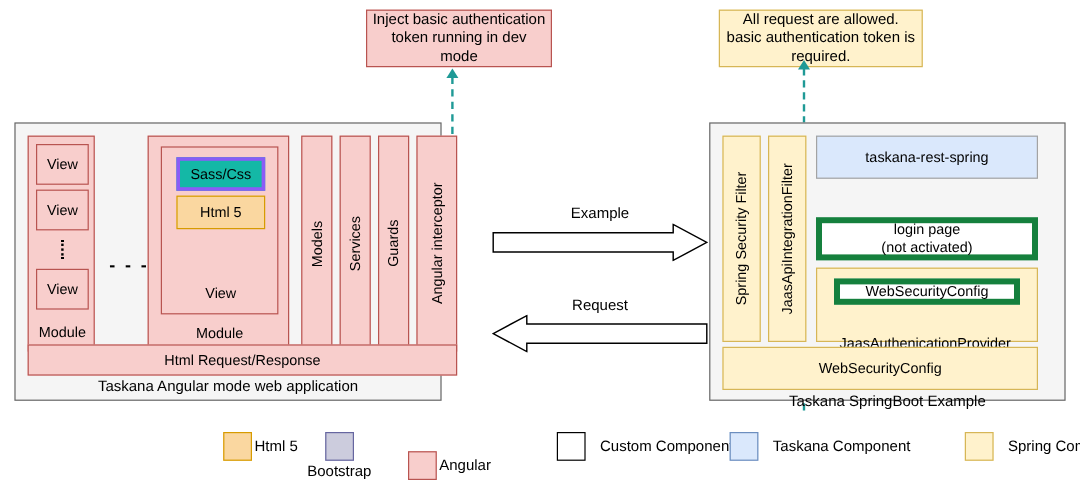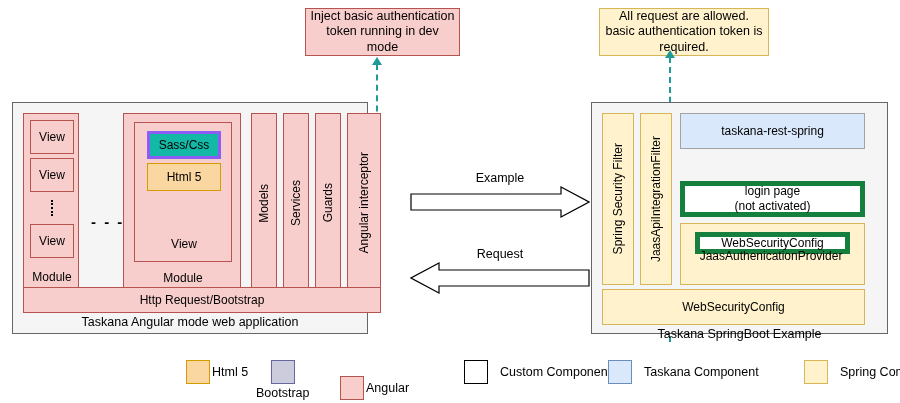--- a/index.html
+++ b/index.html
@@ -200,21 +200,21 @@
     <span class="vert">Services</span>
   </div>
   <div class="abs ang ctr" style="left:302px; top:10px; width:26px; height:180px;">
     <span class="vert">Guards</span>
   </div>
   <div class="abs ang ctr" style="left:334px; top:10px; width:34px; height:180px;">
     <span class="vert">Angular interceptor</span>
   </div>
 
   <div class="abs ang ctr" style="left:10px; top:184px; width:358px; height:26px;">
-    <span>Http Request/Bootstrap</span>
+    <span>Html Request/Response</span>
   </div>
 
   <div class="panel-caption" style="top:212px;">Taskana Angular mode web application</div>
 </div>
 
 <div class="arrow-label" style="left:410px; top:171px; width:180px;">Example</div>
 <svg class="abs" style="left:410px; top:186px;" width="180" height="32" viewBox="0 0 180 32">
   <polygon points="1,8 151,8 151,1 179,16 151,31 151,24 1,24" fill="#ffffff" stroke="#000000" stroke-width="1.2"></polygon>
 </svg>
 
@@ -238,21 +238,21 @@
 
   <div class="abs cus ctr" style="left:88px; top:78px; width:185px; height:36px; flex-direction:column;">
     <span>login page</span>
     <span>(not activated)</span>
   </div>
 
   <div class="abs spr" style="left:88px; top:120px; width:185px; height:62px;">
     <div class="abs cus ctr" style="left:14px; top:8px; width:155px; height:22px;">
       <span>WebSecurityConfig</span>
     </div>
-    <div class="abs ctr" style="left:0; top:20px; width:161px; height:24px;padding-left:19px;">
+    <div class="abs ctr" style="left:0; top:50px; width:161px; height:24px;padding-left:19px;">
       <span>JaasAuthenicationProvider</span>
     </div>
   </div>
 
   <div class="abs spr ctr" style="left:10px; top:186px; width:263px; height:36px;">
     <span>WebSecurityConfig</span>
   </div>
 
   <div class="panel-caption" style="top:224px;">Taskana SpringBoot Example</div>
 </div>

